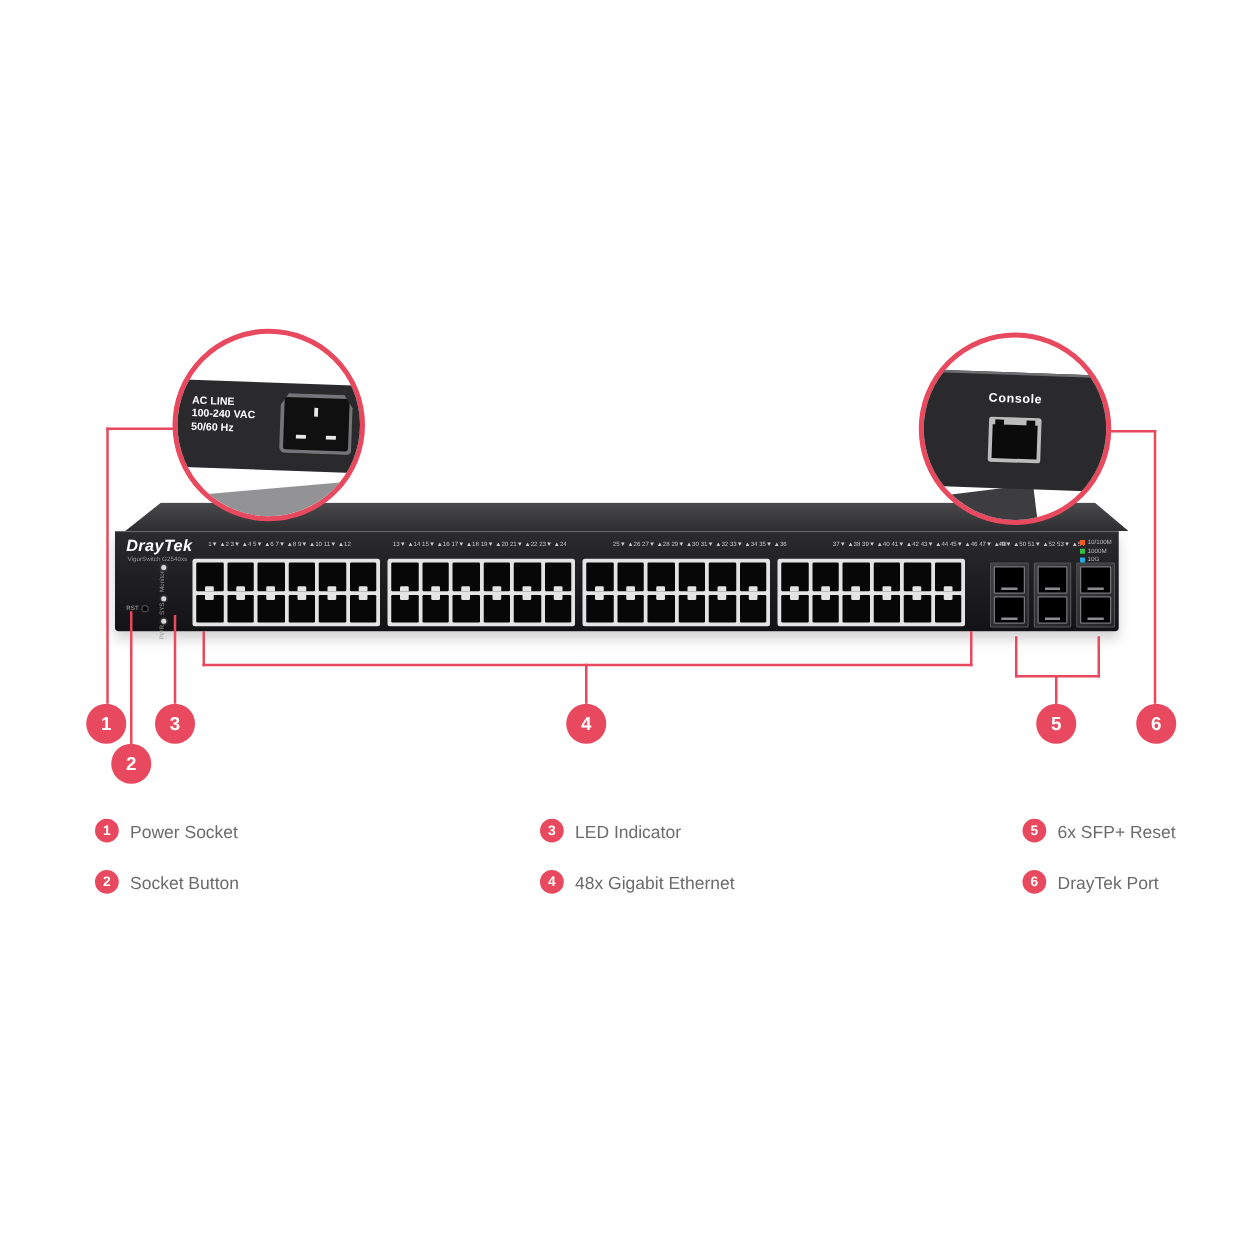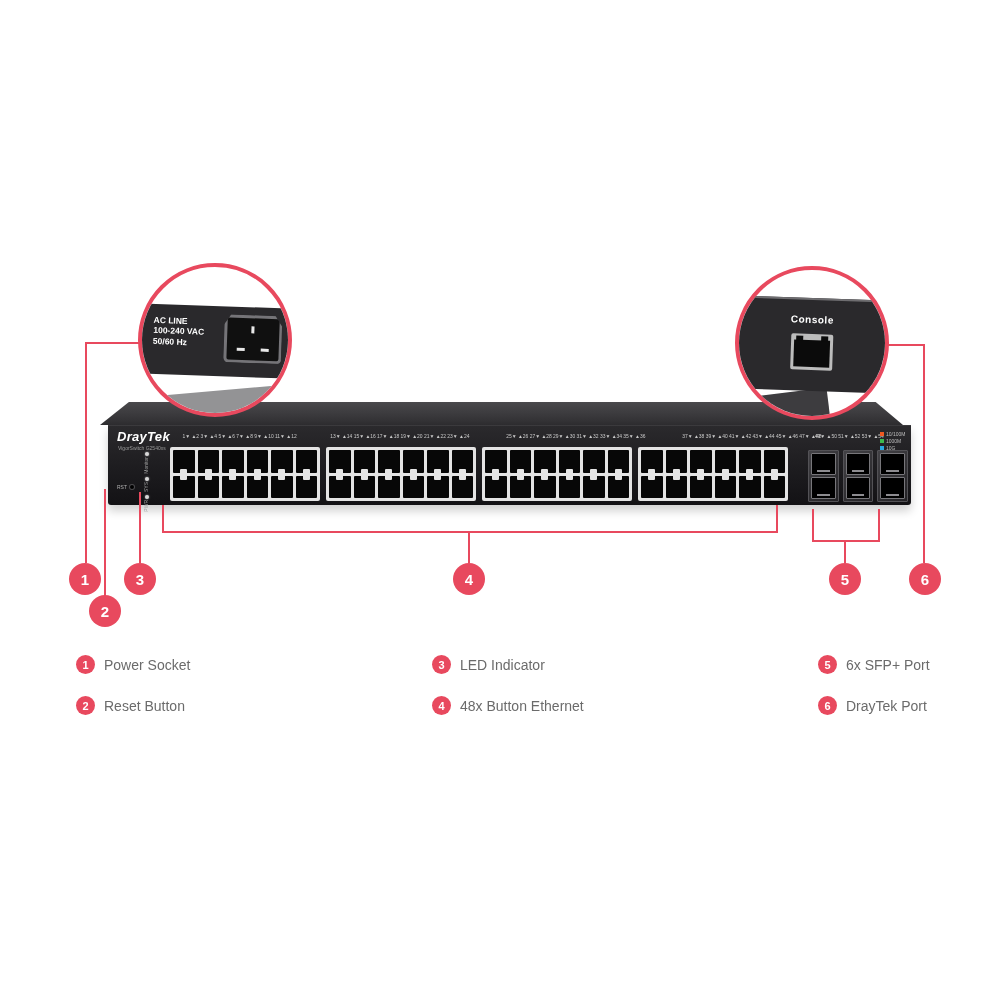--- a/index.html
+++ b/index.html
@@ -4,21 +4,21 @@
 <style>
   html,body{margin:0;padding:0;background:#fff;}
   .stage{position:relative;width:1000px;height:1000px;background:#fff;
          font-family:"Liberation Sans",sans-serif;overflow:hidden;}
 
   
   .switch{position:absolute;left:0;top:0;z-index:1;}
   .top-face{position:absolute;left:100px;top:402px;width:803px;height:23px;
             background:linear-gradient(#4a494c,#2e2d30);
             clip-path:polygon(3.6% 0,96.6% 0,100% 100%,0 100%);}
-  .front{position:absolute;left:108px;top:425px;width:803px;height:80px;
+  .front{position:absolute;left:92px;top:425px;width:803px;height:80px;
          background:linear-gradient(#2b2a2d,#1d1c1f 55%,#131215);
          border-radius:0 0 3px 3px;
          box-shadow:inset 0 1px 0 rgba(255,255,255,.08),0 6px 10px rgba(0,0,0,.18);}
   .brand{position:absolute;left:9px;top:4px;color:#fff;font-weight:bold;
          font-style:italic;font-size:13px;letter-spacing:.3px;}
   .model{position:absolute;left:10px;top:20px;color:#9a9a9a;font-size:5px;}
   .rst{position:absolute;left:9px;top:59px;display:flex;align-items:center;gap:3px;}
   .rst-label{color:#b0b0b0;font-size:5px;}
   .rst-hole{width:4px;height:4px;border-radius:50%;background:#000;
             box-shadow:0 0 0 1px #4c4b4e;}
@@ -288,32 +288,32 @@
   <div class="marker m4">4</div>
   <div class="marker m5">5</div>
   <div class="marker m6">6</div>
 
   <div class="legend-item li-1">
     <span class="legend-num">1</span>
     <span class="legend-text">Power Socket</span>
   </div>
   <div class="legend-item li-2">
     <span class="legend-num">2</span>
-    <span class="legend-text">Reset Button</span>
+    <span class="legend-text">Socket Button</span>
   </div>
   <div class="legend-item li-3">
     <span class="legend-num">3</span>
     <span class="legend-text">LED Indicator</span>
   </div>
   <div class="legend-item li-4">
     <span class="legend-num">4</span>
-    <span class="legend-text">48x Button Ethernet</span>
+    <span class="legend-text">48x Gigabit Ethernet</span>
   </div>
   <div class="legend-item li-5">
     <span class="legend-num">5</span>
-    <span class="legend-text">6x SFP+ Port</span>
+    <span class="legend-text">6x SFP+ Reset</span>
   </div>
   <div class="legend-item li-6">
     <span class="legend-num">6</span>
     <span class="legend-text">DrayTek Port</span>
   </div>
 
 </div>
 
 </body></html>

